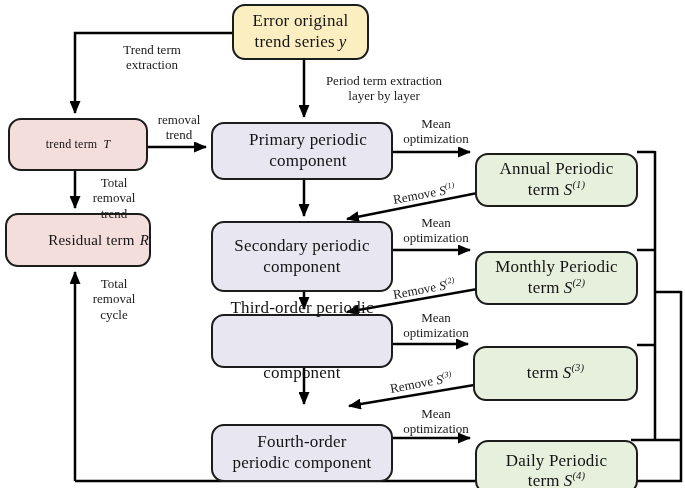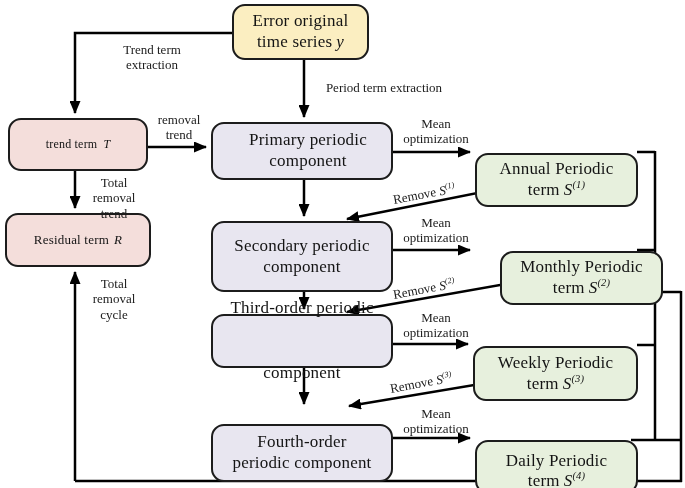--- a/index.html
+++ b/index.html
@@ -71,31 +71,31 @@
       <path d="M655,151 L655,441"></path>
       <path d="M654,292 L681,292"></path>
       <path d="M681,291 L681,482"></path>
       <path d="M682,481 L75,481"></path>
     </g>
   </svg>
 
   <div class="box yellow" style="left:232px;top:4px;width:137px;height:56px;text-align:right;">
     <span>Error original</span>
     <span>
-      <span>time series</span><i class="vargap" style="margin-left:4px;">y</i>
+      <span>trend series</span><i class="vargap" style="margin-left:4px;">y</i>
     </span>
   </div>
 
   <div class="box pink" style="left:8px;top:118px;width:140px;height:53px;font-size:12px;">
     <span>
       <span>trend term</span><i class="vargap">T</i>
     </span>
   </div>
 
-  <div class="box pink" style="left:5px;top:213px;width:146px;height:54px;font-size:13px;">
+  <div class="box pink" style="left:5px;top:213px;width:146px;height:54px;font-size:15px;align-items:flex-end;">
     <span>
       <span>Residual term</span><i class="vargap" style="margin-left:5px;">R</i>
     </span>
   </div>
 
   <div class="box lavender" style="left:211px;top:122px;width:182px;height:58px;padding-left:12px;">
     <span>Primary periodic</span>
     <span>component</span>
   </div>
 
@@ -114,48 +114,48 @@
     <span>periodic component</span>
   </div>
 
   <div class="box green" style="left:475px;top:125px;width:163px;height:54px;">
     <span>Annual Periodic</span>
     <span>
       <span>term</span><i class="vargap" style="margin-left:4px;">S</i><sup>(1)</sup>
     </span>
   </div>
 
-  <div class="box green" style="left:500px;top:223px;width:163px;height:54px;">
+  <div class="box green" style="left:475px;top:223px;width:163px;height:54px;">
     <span>Monthly Periodic</span>
     <span>
       <span>term</span><i class="vargap" style="margin-left:4px;">S</i><sup>(2)</sup>
     </span>
   </div>
 
   <div class="box green" style="left:473px;top:318px;width:165px;height:55px;">
-    <span>Weekly Periodic</span>
     <span>
       <span>term</span><i class="vargap" style="margin-left:4px;">S</i><sup>(3)</sup>
     </span>
   </div>
 
   <div class="box green" style="left:475px;top:412px;width:163px;height:54px;justify-content:flex-end;">
     <span>Daily Periodic</span>
     <span>
       <span>term</span><i class="vargap" style="margin-left:4px;">S</i><sup>(4)</sup>
     </span>
   </div>
 
   <div class="lbl" style="left:152px;top:57px;">
     <div>Trend term</div>
     <div>extraction</div>
   </div>
 
   <div class="lbl" style="left:384px;top:88px;font-family:Liberation Serif, serif;">
     <div>Period term extraction</div>
+    <div>layer by layer</div>
   </div>
 
   <div class="lbl" style="left:179px;top:127px;">
     <div>removal</div>
     <div>trend</div>
   </div>
 
   <div class="lbl" style="left:114px;top:198px;">
     <div>Total</div>
     <div>removal</div>

